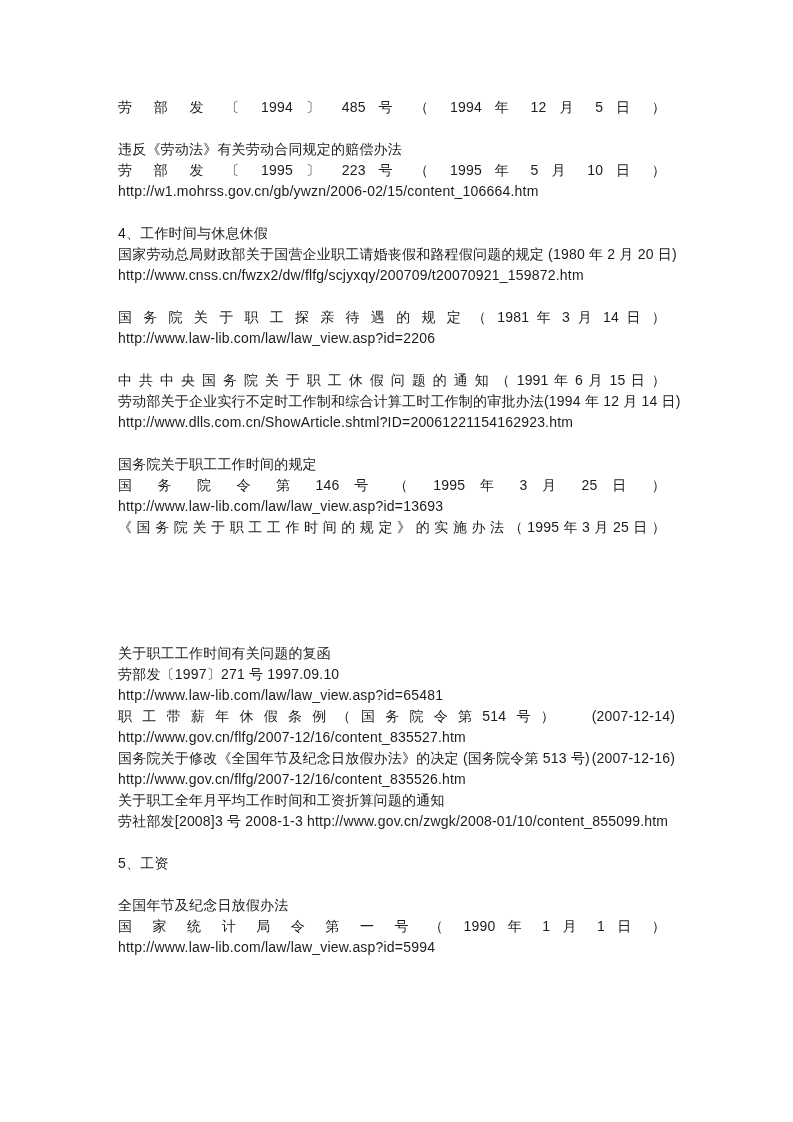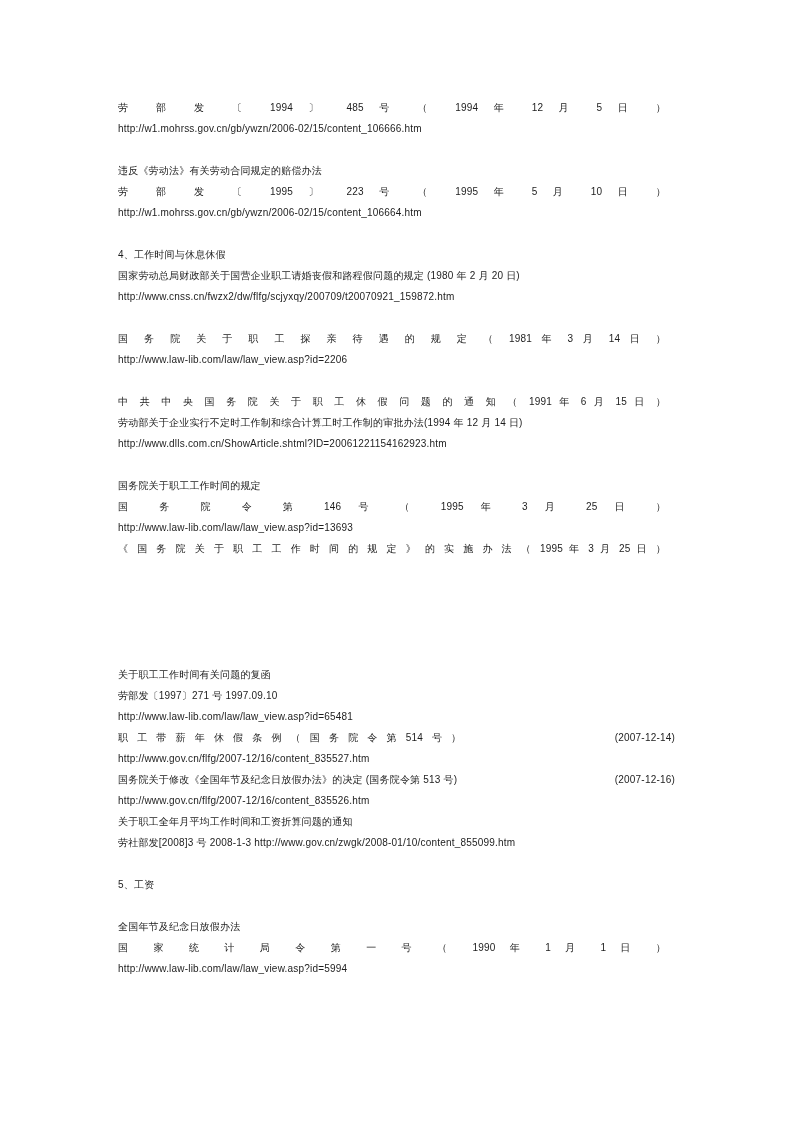--- a/index.html
+++ b/index.html
@@ -15,21 +15,21 @@
     font-family: "Liberation Sans", "DejaVu Sans", sans-serif;
     color: #1c1c1c;
   }
   .content {
     position: absolute;
     left: 118px;
     top: 97px;
     width: 566px;
   }
   .line {
-    font-size: 10px;
+    font-size: 14px;
     line-height: 21px;
     height: 21px;
     white-space: nowrap;
     letter-spacing: 0.2px;
   }
   .line--justify {
     width: 548px;
     white-space: normal;
     text-align: justify;
     text-align-last: justify;
@@ -56,21 +56,20 @@
     color: #8b8b8b;
     text-shadow: 2px 2px 0 #ffffff, 3px 3px 0 #e2e2e2;
   }
 </style>
 </head>
 <body>
 
 <div class="page">
   <div class="content">
       <div class="line line--justify">劳 部 发 〔 1994 〕 485 号 （ 1994 年 12 月 5 日 ）</div>
-      <div class="line line--text">http://w1.mohrss.gov.cn/gb/ywzn/2006-02/15/content_106666.htm</div>
       <div class="line line--blank">&nbsp;</div>
       <div class="line line--text">违反《劳动法》有关劳动合同规定的赔偿办法</div>
       <div class="line line--justify">劳 部 发 〔 1995 〕 223 号 （ 1995 年 5 月 10 日 ）</div>
       <div class="line line--text">http://w1.mohrss.gov.cn/gb/ywzn/2006-02/15/content_106664.htm</div>
       <div class="line line--blank">&nbsp;</div>
       <div class="line line--text">4、工作时间与休息休假</div>
       <div class="line line--text">国家劳动总局财政部关于国营企业职工请婚丧假和路程假问题的规定 (1980 年 2 月 20 日)</div>
       <div class="line line--text">http://www.cnss.cn/fwzx2/dw/flfg/scjyxqy/200709/t20070921_159872.htm</div>
       <div class="line line--blank">&nbsp;</div>
       <div class="line line--justify">国 务 院 关 于 职 工 探 亲 待 遇 的 规 定 （ 1981 年 3 月 14 日 ）</div>

